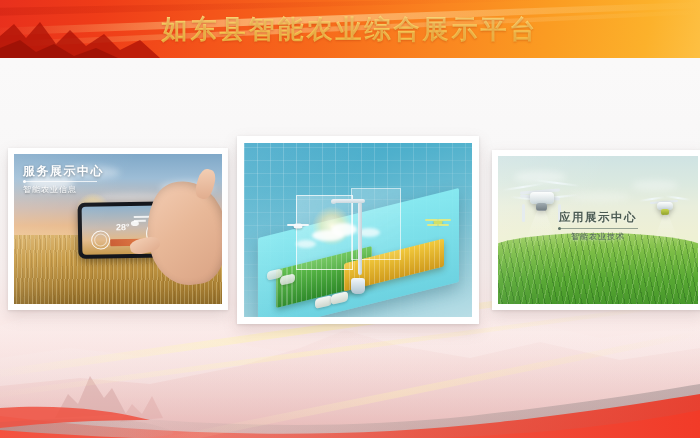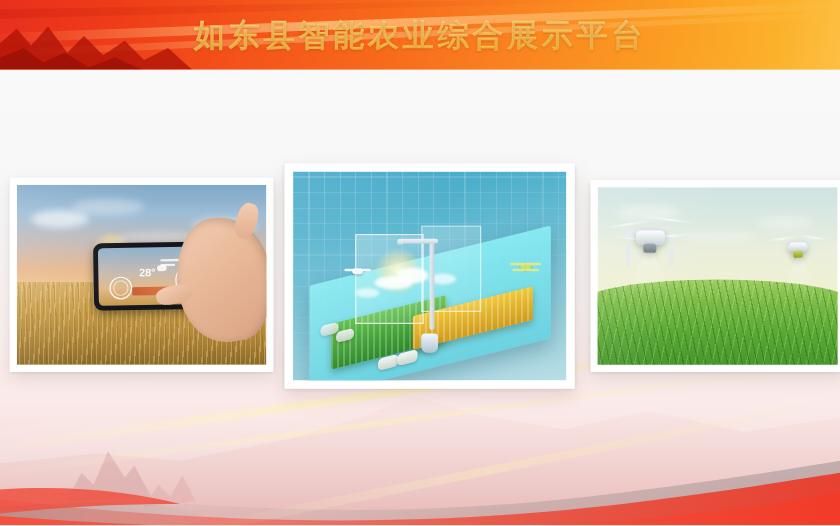--- a/index.html
+++ b/index.html
@@ -265,20 +265,25 @@
           <div style="position:absolute;right:22px;top:25px;width:2px;height:6px;background:rgba(255,255,255,.8);"></div>
         </div>
       </div>
 
       <div class="hand"></div>
       <div class="finger" style="right:30%;top:56%;width:30px;height:15px;transform:rotate(-12deg);"></div>
       <div class="finger" style="right:4%;top:10%;width:17px;height:30px;transform:rotate(16deg);"></div>
 
       <div class="sheen"></div>
 
+      <div class="ctext c1text">
+        <div class="t">服务展示中心</div>
+        <div class="rule"></div>
+        <div class="s">智能农业信息</div>
+      </div>
     </div>
   </div>
 
   <div class="card card-2">
     <div class="inner">
       <div class="iso-bg"></div>
       <div class="iso-grid"></div>
 
       <div class="plat"></div>
 
@@ -362,16 +367,21 @@
         <div class="d3rot" style="left:-3px;top:4px;width:26px;transform:rotate(-8deg);"></div>
         <div class="d3rot" style="right:-3px;top:3px;width:26px;transform:rotate(8deg);"></div>
         <div class="d3arm" style="left:8px;top:7px;width:28px;height:2px;transform:rotate(-4deg);"></div>
         <div class="d3body" style="left:15px;top:8px;width:16px;height:8px;"></div>
         <div class="d3body" style="left:19px;top:15px;width:8px;height:6px;border-radius:2px;background:linear-gradient(180deg,#c9d64e,#8fa02c);"></div>
         <div class="spray" style="left:10px;top:20px;width:28px;height:30px;clip-path:polygon(42% 0,58% 0,100% 100%,0 100%);opacity:.5;"></div>
       </div>
 
       <div class="sheen"></div>
 
+      <div class="ctext c3text">
+        <div class="t">应用展示中心</div>
+        <div class="rule"></div>
+        <div class="s">智能农业技术</div>
+      </div>
     </div>
   </div>
 
 </div>
 
 </body></html>

